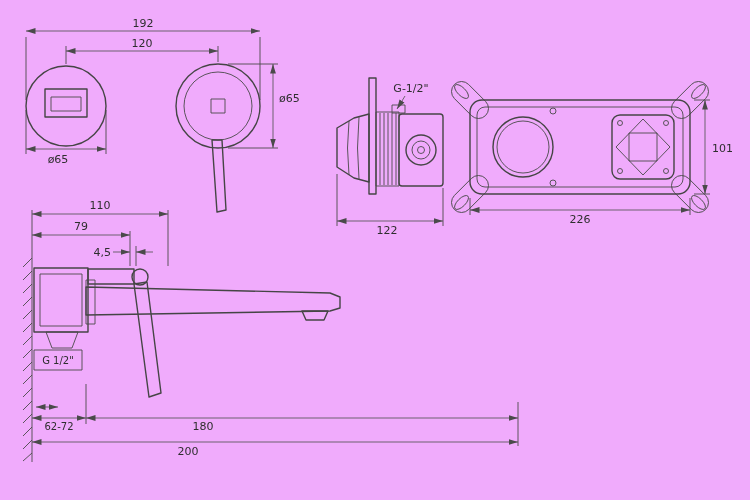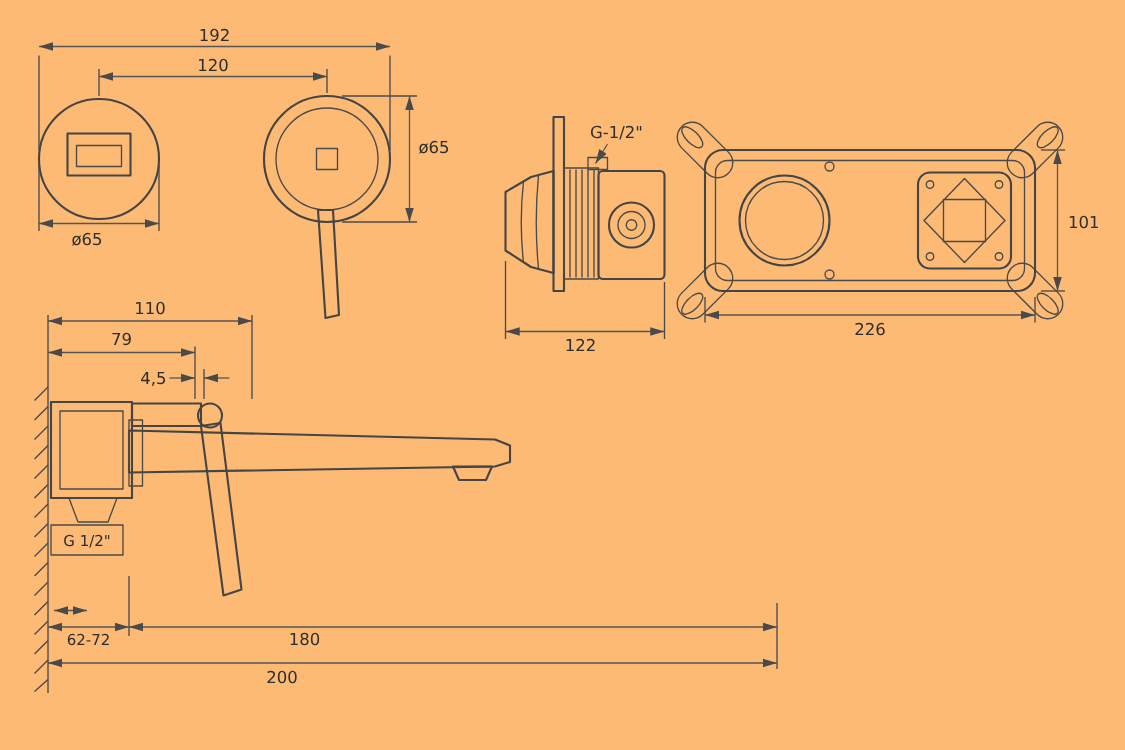--- a/index.html
+++ b/index.html
@@ -1,16 +1,16 @@
 <!DOCTYPE html>
 <html><head>
 <meta charset="utf-8">
 <style>
   html,body{margin:0;padding:0;background:#ffffff}
-  .canvas{width:750px;height:500px;background:#fdba74;position:relative;overflow:hidden;
+  .canvas{width:750px;height:500px;background:#f0abfc;position:relative;overflow:hidden;
           font-family:"DejaVu Sans", sans-serif}
   svg{display:block}
   .ol{fill:none;stroke:#454545;stroke-width:1.4;stroke-linejoin:round;stroke-linecap:round}
   .tn{fill:none;stroke:#4a4a4a;stroke-width:0.9;stroke-linejoin:round}
   .dm{fill:none;stroke:#555555;stroke-width:0.85}
   .dt{font-size:11px;fill:#2e2e2e;font-family:"DejaVu Sans", sans-serif}
   .dts{font-size:10px;fill:#2e2e2e;font-family:"DejaVu Sans", sans-serif}
 </style>
 </head>
 <body>

